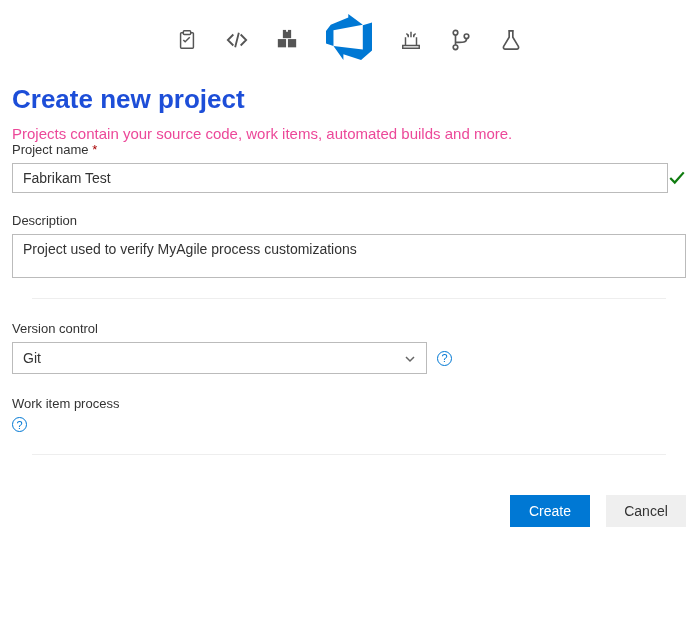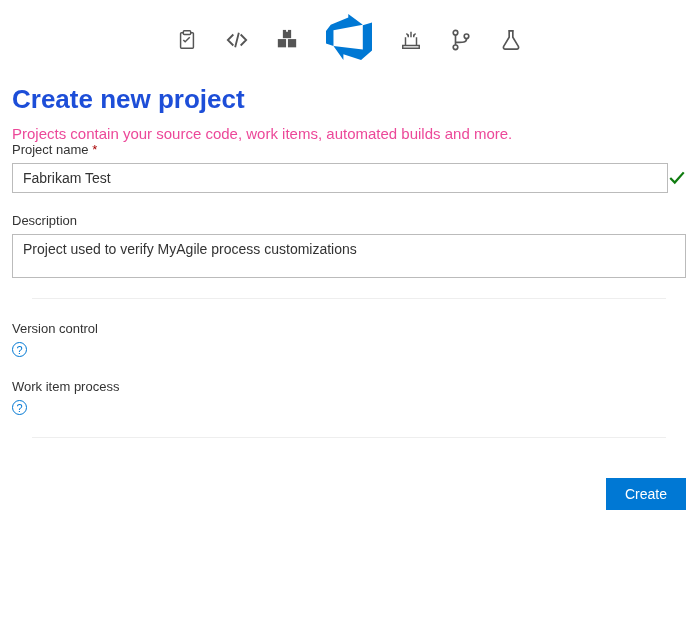--- a/index.html
+++ b/index.html
@@ -153,25 +153,34 @@
 
 <div class="field-label">Description</div>
 <div class="field-row">
   <textarea style="">Project used to verify MyAgile process customizations</textarea>
 </div>
 
 <div class="divider"></div>
 
 <div class="field-label">Version control</div>
 <div class="select-wrap">
+  <div class="select" tabindex="0">
+    <span>Git</span>
+    <span class="chev">
+      <svg viewBox="0 0 12 12" fill="none" stroke="currentColor" stroke-width="1.5">
+          <path d="M2 4l4 4 4-4"></path>
+        </svg>
+    </span>
+  </div>
   <span class="help">?</span>
 </div>
 
 <div class="field-label">Work item process</div>
 <div class="select-wrap">
   <span class="help">?</span>
 </div>
 
 <div class="divider"></div>
 
 <div class="footer">
   <button class="btn primary">Create</button>
+  <button class="btn secondary">Cancel</button>
 </div>
 
 </body></html>

